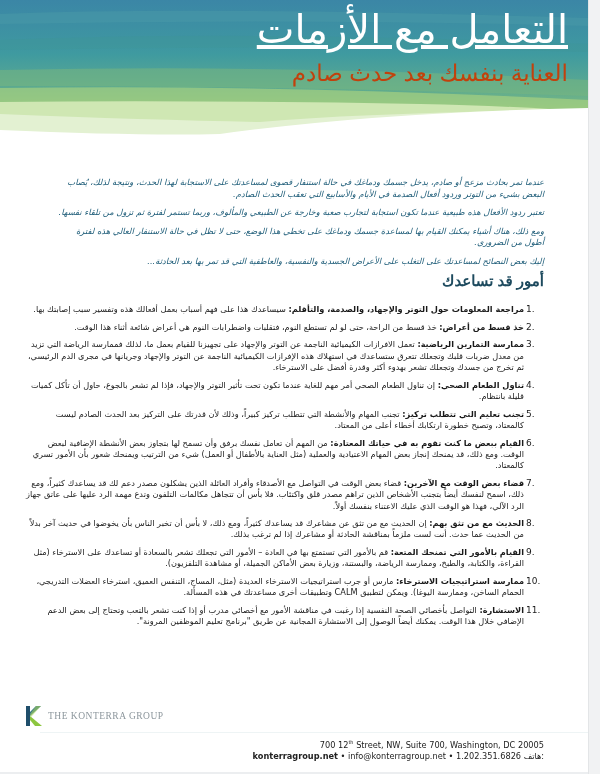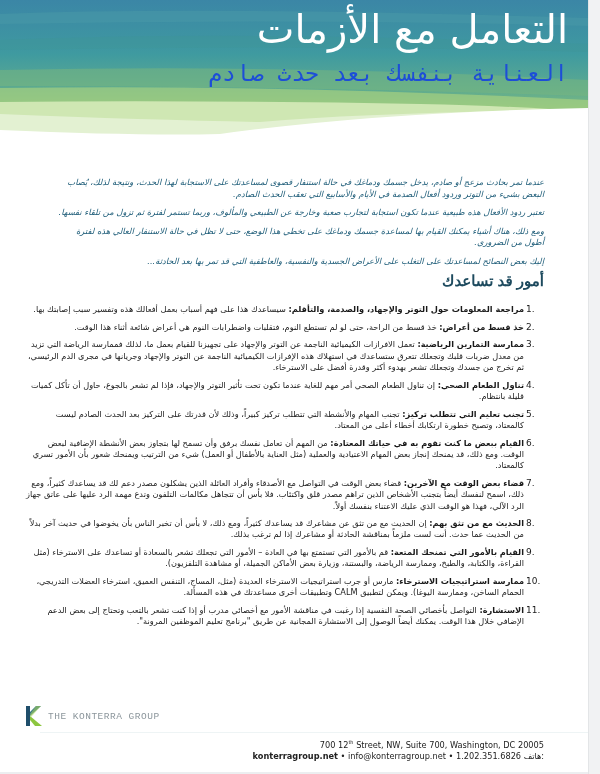--- a/index.html
+++ b/index.html
@@ -5,39 +5,39 @@
   * { box-sizing: border-box; margin: 0; padding: 0; }
   html, body { width: 600px; height: 774px; background: #ffffff; overflow: hidden; }
   body { position: relative; font-family: "DejaVu Sans", sans-serif; color: #1a1a1a; }
 
   .page { position: absolute; left: 0; top: 0; width: 588px; height: 774px; background: #fff; }
   .right-strip { position: absolute; right: 0; top: 0; width: 12px; height: 774px; background: #f1f2f3; border-left: 1px solid #e3e5e7; }
 
   
   .header { position: absolute; left: 0; top: 0; width: 588px; height: 150px; overflow: hidden; }
   .header svg { position: absolute; left: 0; top: 0; }
-  .header-title { position: absolute; right: 20px; top: 6px; font-size: 40px; color: #ffffff; direction: rtl; font-family: "DejaVu Sans", sans-serif; font-weight: normal; letter-spacing: 0; }
-  .header-subtitle { position: absolute; right: 20px; top: 60px; font-size: 23px; color: #1d4ed8; direction: rtl; font-family: Liberation Mono, monospace; }
+  .header-title { position: absolute; right: 20px; top: 6px; font-size: 40px; color: #ffffff; direction: rtl; font-family: "DejaVu Sans", sans-serif; font-weight: normal; letter-spacing: 0; text-decoration: underline; }
+  .header-subtitle { position: absolute; right: 20px; top: 60px; font-size: 23px; color: #c2410c; direction: rtl; font-family: Liberation Sans, sans-serif; }
 
   
   .intro { position: absolute; right: 44px; top: 177px; width: 490px; direction: rtl; text-align: right; color: #1d5c78; font-style: italic; font-size: 8.4px; line-height: 11.5px; font-family: "DejaVu Sans", sans-serif; }
   .intro p { margin-bottom: 7px; }
 
   .section-title { position: absolute; right: 44px; top: 272px; direction: rtl; font-size: 15px; font-weight: bold; color: #1d4a5e; font-family: Liberation Sans, sans-serif; }
 
   
   .tips { position: absolute; right: 44px; top: 304px; width: 518px; direction: rtl; text-align: right; font-size: 8.2px; line-height: 11.3px; color: #1a1a1a; font-family: "DejaVu Sans", sans-serif; list-style: none; }
   .tips li { position: relative; padding-right: 20px; margin-bottom: 6.4px; }
   .tips li .num { position: absolute; right: 0; top: 0; width: 18px; text-align: left; direction: ltr; font-size: 9px; }
   .tips li .lead { font-weight: bold; }
 
   
   .logo { position: absolute; left: 26px; top: 704px; height: 24px; display: flex; align-items: center; }
   .logo-mark { width: 16px; height: 20px; position: relative; margin-right: 6px; }
-  .logo-text { font-size: 9.5px; color: #8c969c; letter-spacing: 0.5px; font-family: Liberation Mono, monospace; }
+  .logo-text { font-size: 9.5px; color: #8c969c; letter-spacing: 0.5px; font-family: Liberation Serif, serif; }
   .footer-line { position: absolute; left: 40px; top: 732px; width: 548px; height: 1px; background: #eef4f5; }
   .address { position: absolute; right: 44px; top: 739px; font-size: 8.2px; color: #222; font-family: "DejaVu Sans", sans-serif; direction: ltr; text-align: right; }
   .address sup { font-size: 5px; }
   .contact { position: absolute; right: 44px; top: 751px; font-size: 8.2px; color: #222; font-family: "DejaVu Sans", sans-serif; direction: ltr; text-align: right; white-space: nowrap; }
   .contact .site { font-weight: bold; padding-left: 12px; }
   .bottom-border { position: absolute; left: 0; bottom: 0; width: 588px; height: 2px; background: #eceef0; }
 </style>
 </head>
 <body>
 

